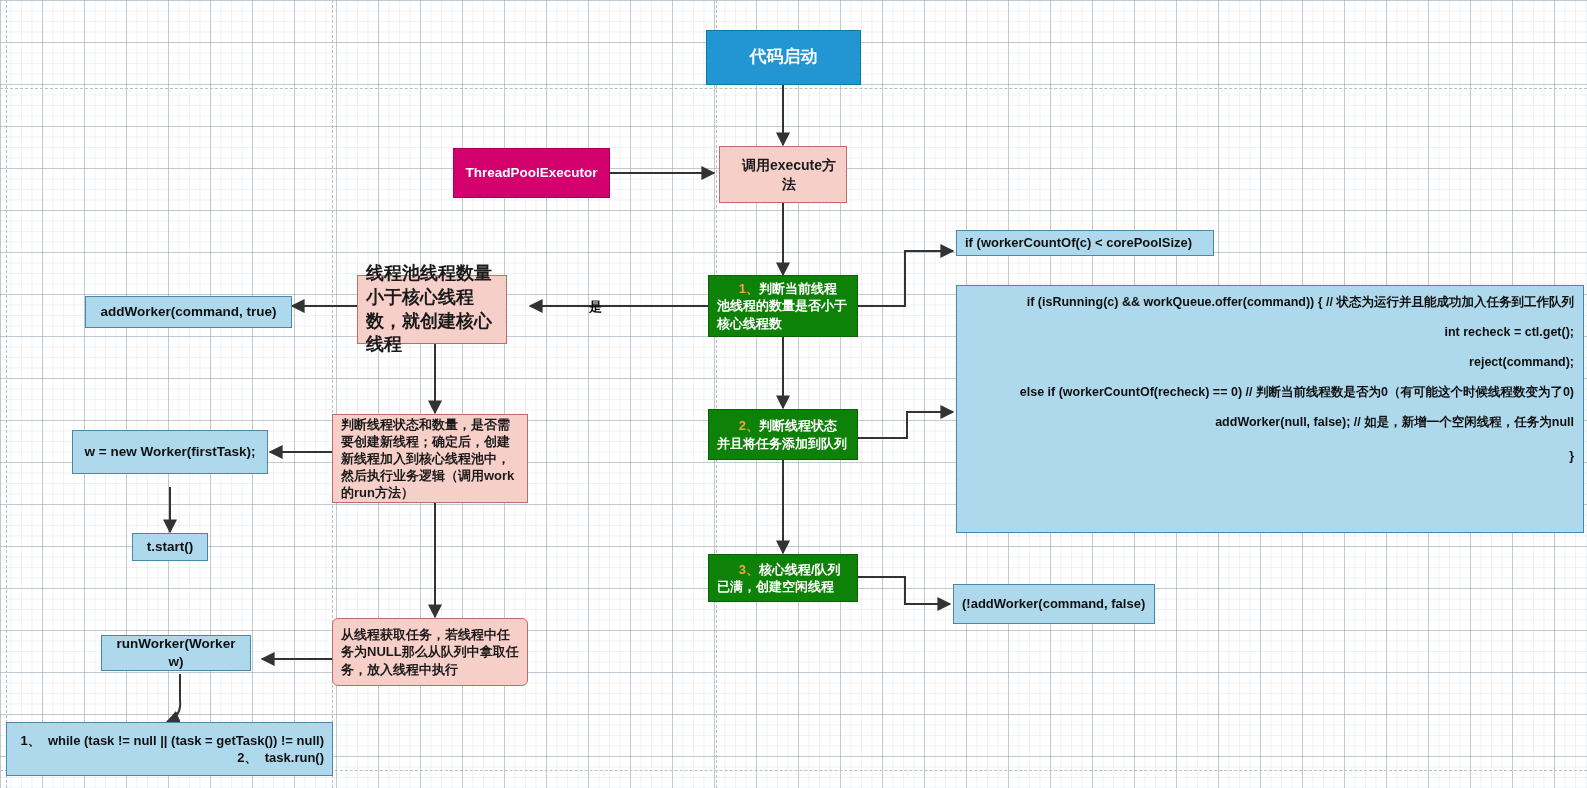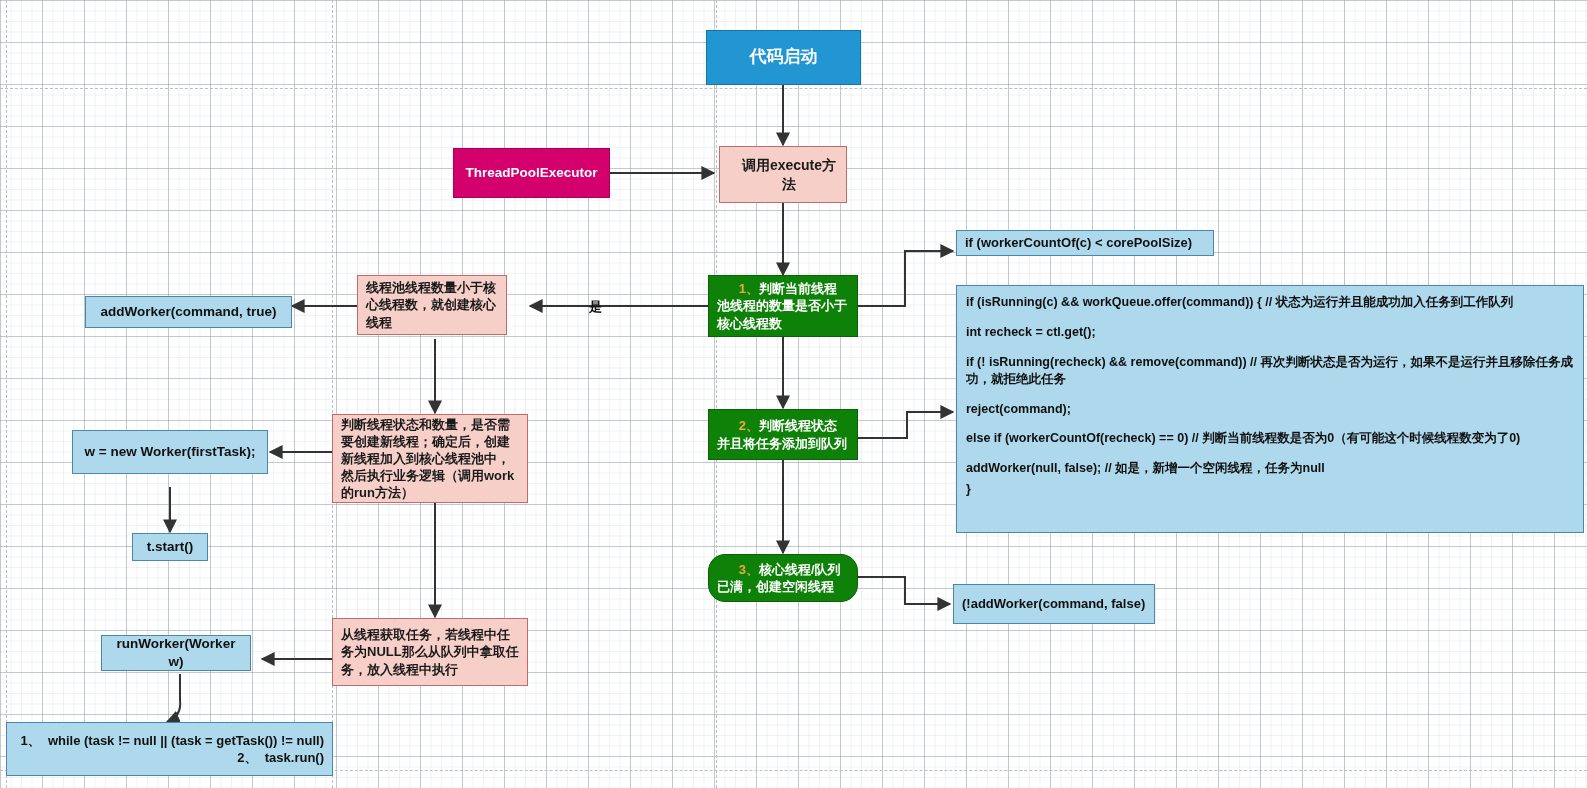--- a/index.html
+++ b/index.html
@@ -144,69 +144,68 @@
       <span class="num">1、</span><span>判断当前线程池线程的数量是否小于核心线程数</span>
     </span>
   </div>
 
   <div class="node green" style="left:708px;top:409px;width:150px;height:51px;font-size:13px;">
     <span>
       <span class="num">2、</span><span>判断线程状态并且将任务添加到队列</span>
     </span>
   </div>
 
-  <div class="node green" style="left:708px;top:554px;width:150px;height:48px;font-size:13px;border-radius:17px;">
+  <div class="node green" style="left:708px;top:554px;width:150px;height:48px;font-size:13px;">
     <span>
       <span class="num">3、</span><span>核心线程/队列已满，创建空闲线程</span>
     </span>
   </div>
 
   <div class="edge-label" style="left:589px;top:298px;">
     <span>是</span>
   </div>
 
   <div class="node lblue" style="left:956px;top:230px;width:258px;height:26px;font-size:13px;">
     <span>if (workerCountOf(c) &lt; corePoolSize)</span>
   </div>
 
-  <div class="codeblock" style="left:956px;top:285px;width:628px;height:248px;">
+  <div class="codeblock" style="left:956px;top:285px;width:628px;height:248px;text-align:right;">
     <p>if (isRunning(c) &amp;&amp; workQueue.offer(command)) {   // 状态为运行并且能成功加入任务到工作队列</p>
     <p>int recheck = ctl.get();</p>
-    <p>if (! isRunning(recheck) &amp;&amp; remove(command))  // 再次判断状态是否为运行，如果不是运行并且移除任务成功，就拒绝此任务</p>
     <p>reject(command);</p>
     <p>else if (workerCountOf(recheck) == 0) // 判断当前线程数是否为0（有可能这个时候线程数变为了0)</p>
-    <p style="margin-bottom:4px">addWorker(null, false); // 如是，新增一个空闲线程，任务为null</p>
+    <p style="margin-bottom:18px">addWorker(null, false); // 如是，新增一个空闲线程，任务为null</p>
     <p>}</p>
   </div>
 
   <div class="node lblue" style="left:953px;top:584px;width:202px;height:40px;font-size:13px;">
     <span>(!addWorker(command, false)</span>
   </div>
 
-  <div class="node pink" style="left:357px;top:275px;width:150px;height:60px;font-size:13px;">
+  <div class="node pink" style="left:357px;top:275px;width:150px;height:69px;font-size:18px;">
     <span>线程池线程数量小于核心线程数，就创建核心线程</span>
   </div>
 
   <div class="node lblue center" style="left:85px;top:296px;width:207px;height:32px;font-size:13.5px;">
     <span>addWorker(command, true)</span>
   </div>
 
   <div class="node pink" style="left:332px;top:414px;width:196px;height:89px;font-size:13px;">
     <span>判断线程状态和数量，是否需要创建新线程；确定后，创建新线程加入到核心线程池中，然后执行业务逻辑（调用work的run方法）</span>
   </div>
 
   <div class="node lblue center" style="left:72px;top:430px;width:196px;height:44px;font-size:13.5px;">
     <span>w = new Worker(firstTask);</span>
   </div>
 
   <div class="node lblue center" style="left:132px;top:533px;width:76px;height:28px;font-size:13.5px;">
     <span>t.start()</span>
   </div>
 
-  <div class="node pink" style="left:332px;top:618px;width:196px;height:68px;font-size:13px;">
+  <div class="node pink" style="left:332px;top:618px;width:196px;height:68px;font-size:13px;border-radius:6px;">
     <span>从线程获取任务，若线程中任务为NULL那么从队列中拿取任务，放入线程中执行</span>
   </div>
 
   <div class="node lblue center" style="left:101px;top:635px;width:150px;height:36px;font-size:13.5px;">
     <span>runWorker(Worker w)</span>
   </div>
 
   <div class="node lblue" style="left:6px;top:722px;width:327px;height:54px;font-size:13px;flex-direction:column;align-items:flex-end;justify-content:center;">
     <div>1、  while (task != null || (task = getTask()) != null)</div>
     <div>2、  task.run()</div>

